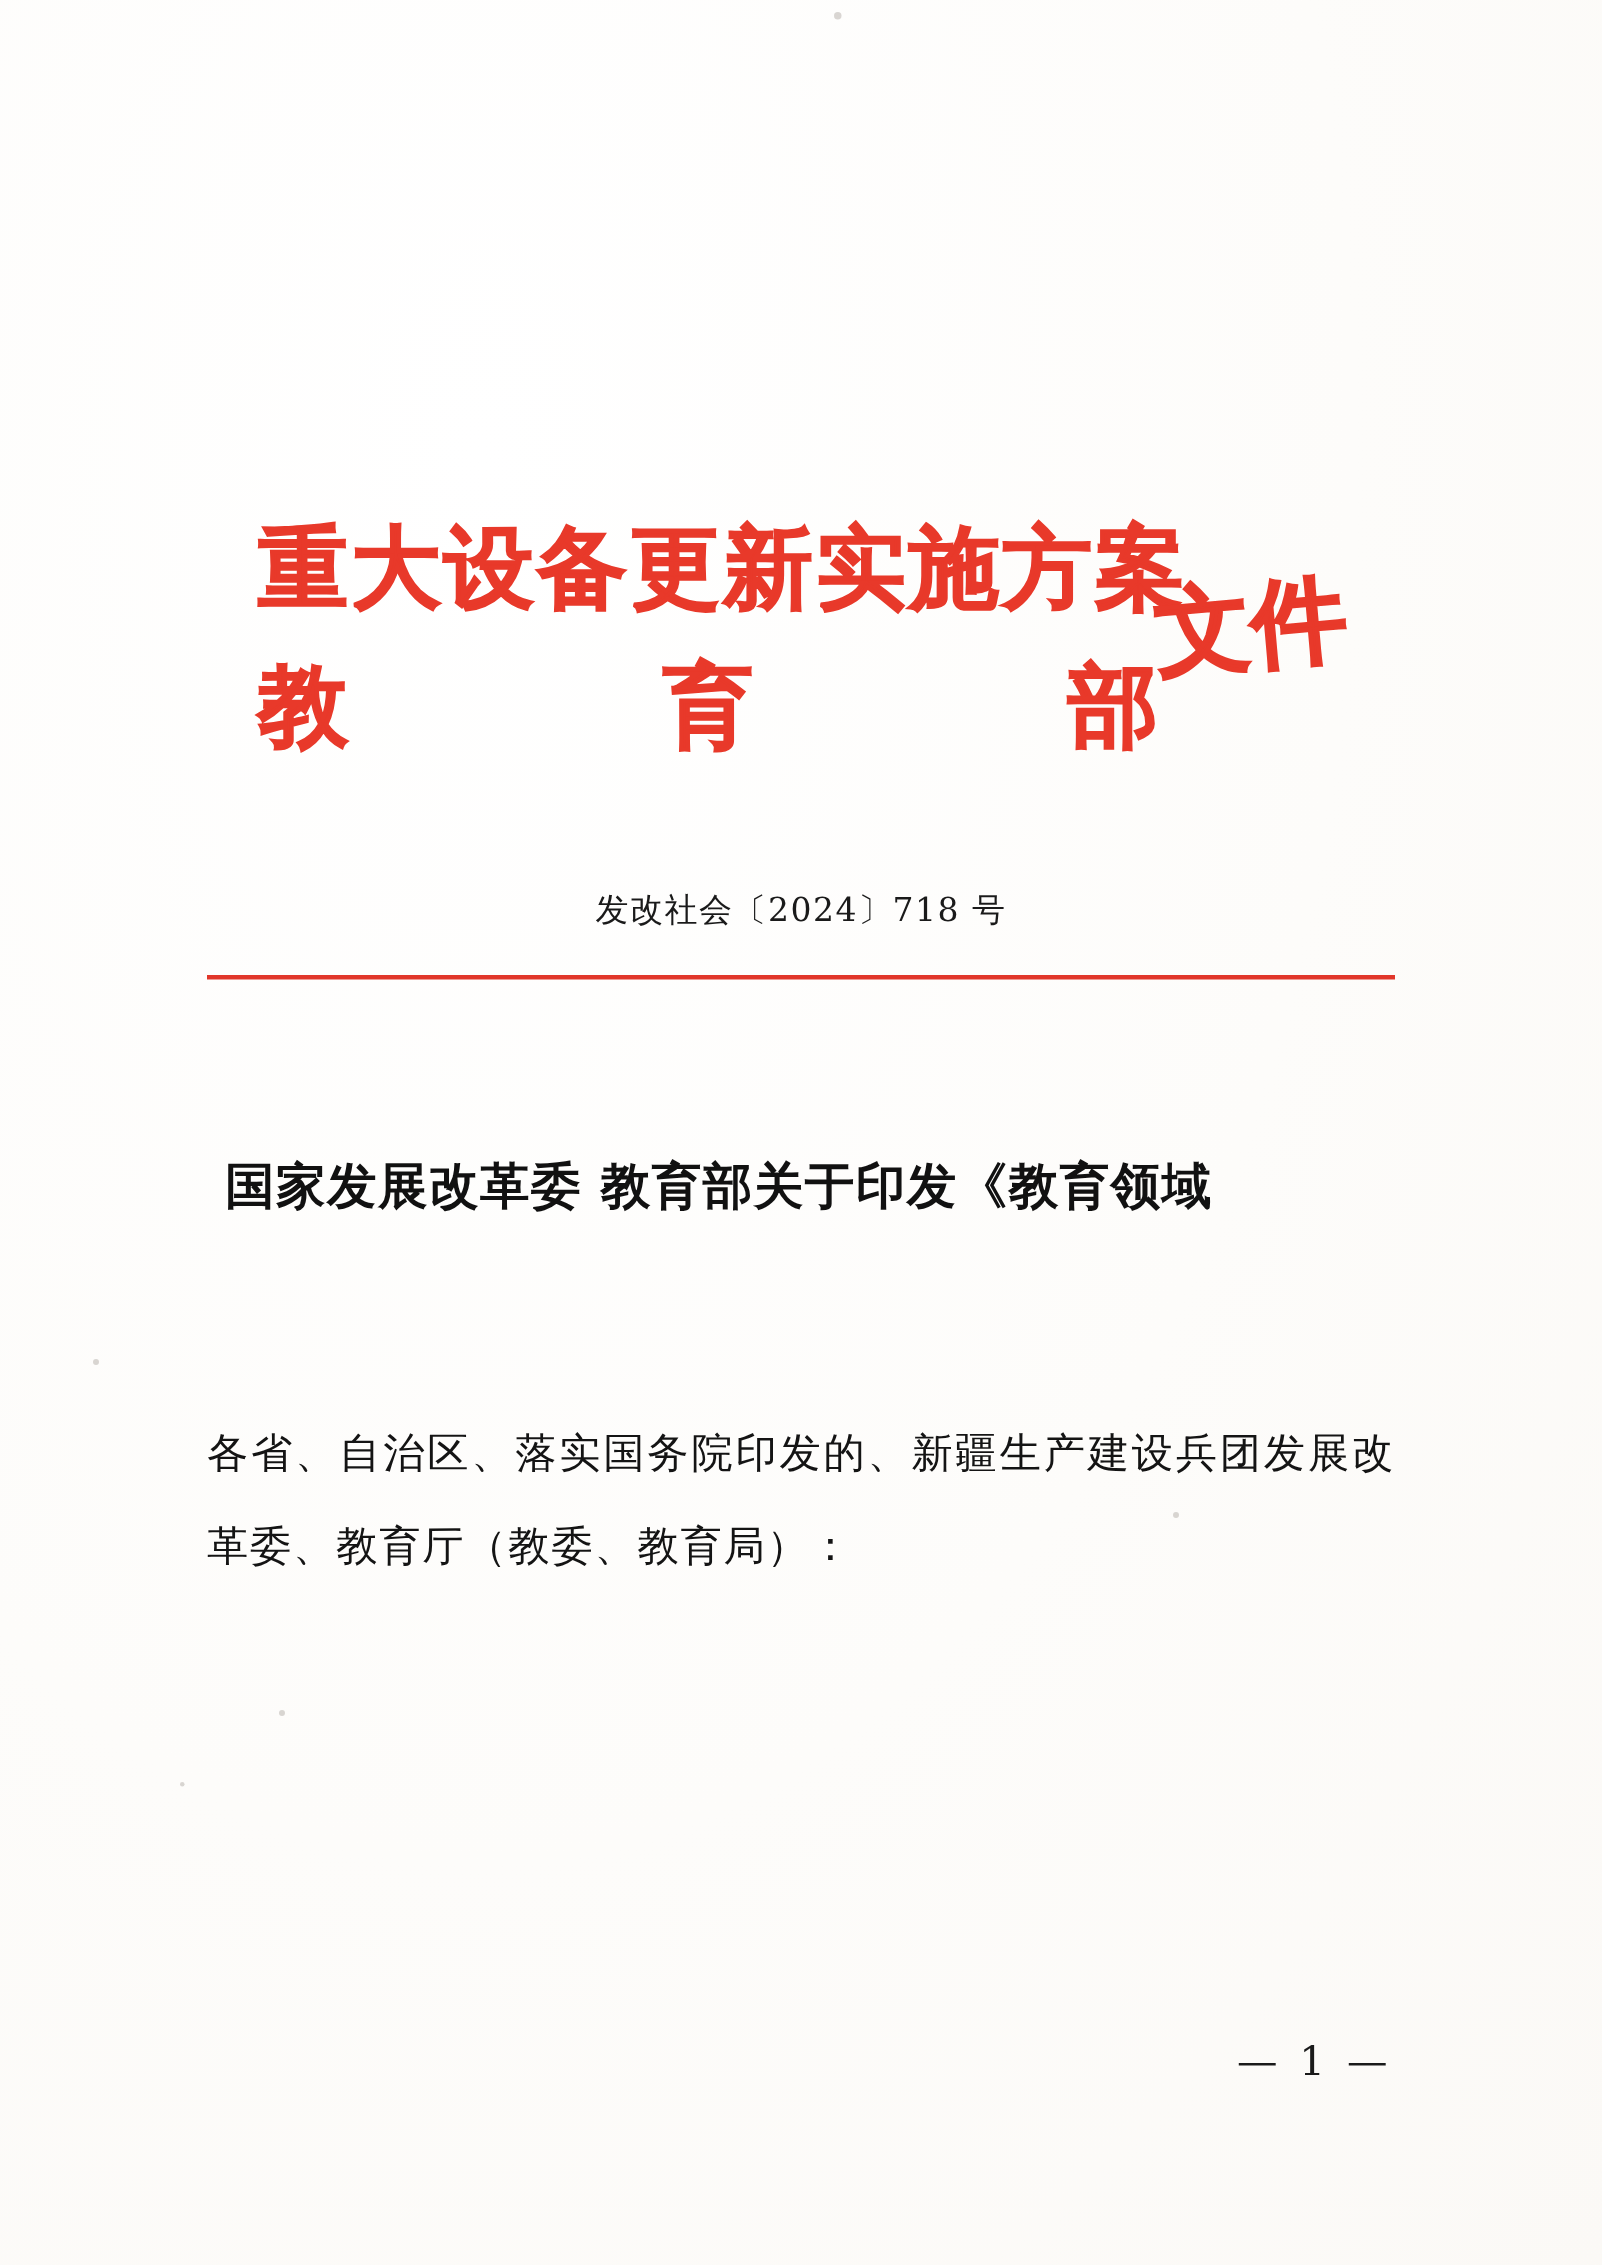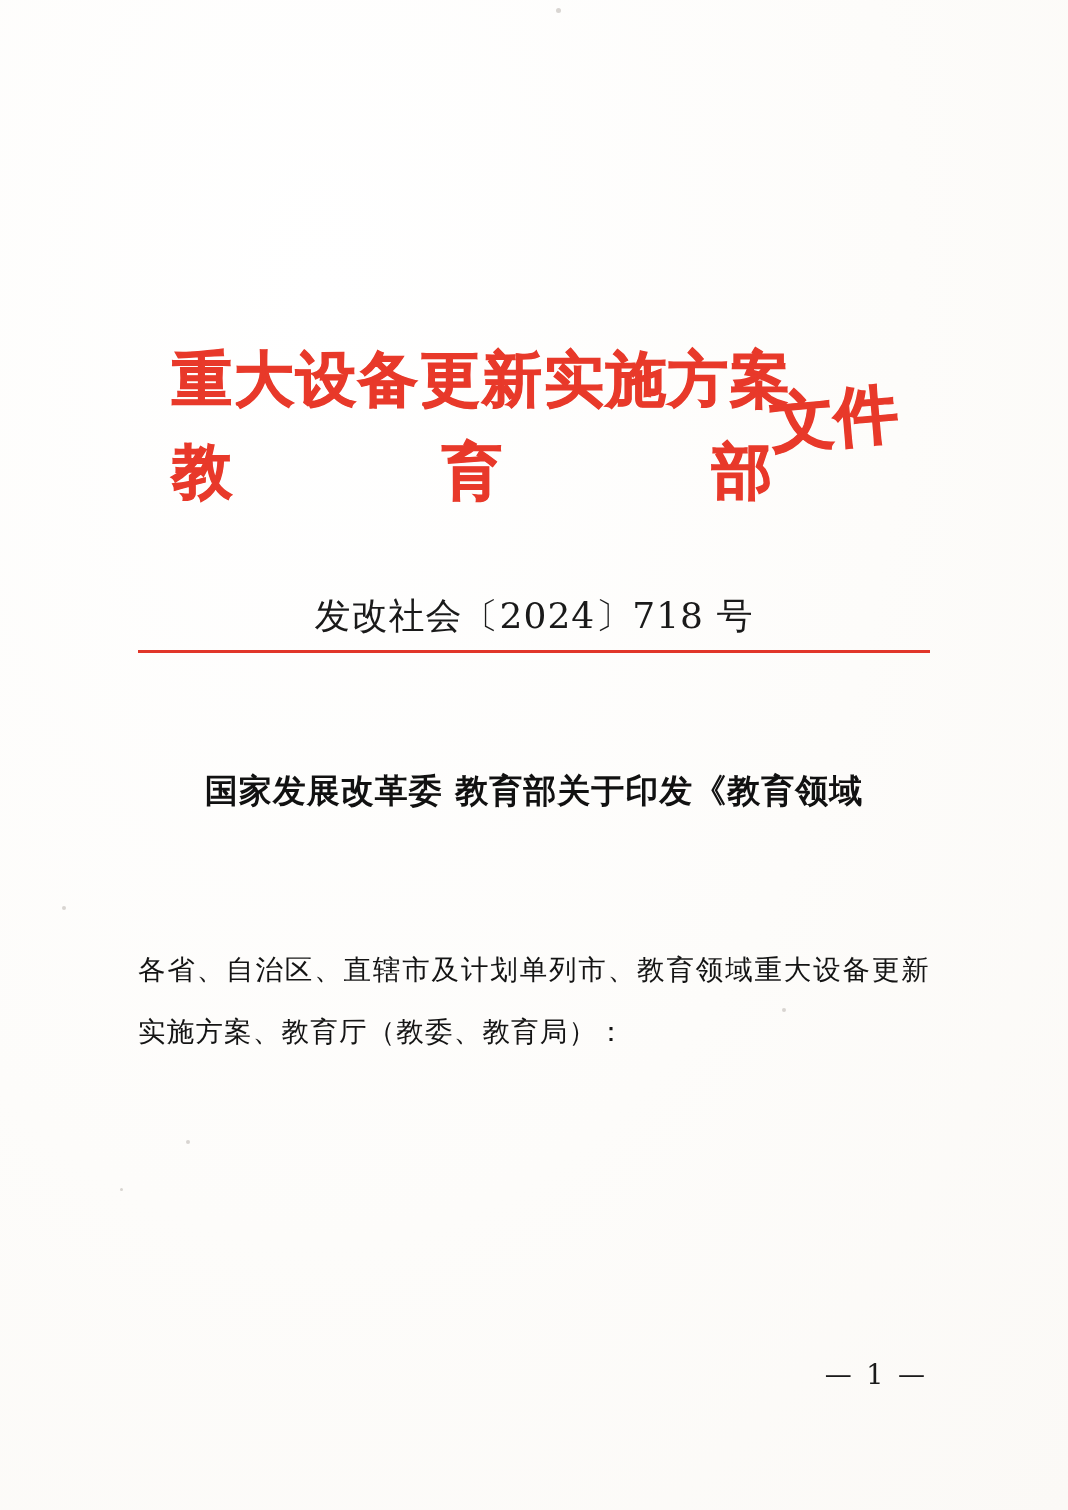--- a/index.html
+++ b/index.html
@@ -81,21 +81,21 @@
     white-space: nowrap;
   }
 
   
   .docnum {
     position: absolute;
     left: 0;
     right: 0;
     top: 592px;
     text-align: center;
-    font-size: 36px;
+    font-size: 22px;
     letter-spacing: 1px;
     color: #1a1a1a;
     font-family: "DejaVu Serif", "Liberation Serif", serif;
   }
 
   
   .red-rule {
     position: absolute;
     left: 138px;
     right: 138px;
@@ -103,21 +103,21 @@
     height: 3px;
     background: #e1362a;
   }
 
   
   .title {
     position: absolute;
     left: 150px;
     right: 150px;
     top: 760px;
-    text-align: center;
+    text-align: left;
     font-size: 33px;
     line-height: 62px;
     font-weight: 700;
     letter-spacing: 1px;
     color: #111111;
     font-family: "DejaVu Serif", "Liberation Serif", serif;
   }
 
   
   .body-text {
@@ -168,18 +168,18 @@
 
   <div class="docnum">发改社会〔2024〕718 号</div>
 
   <div class="red-rule"></div>
 
   <div class="title">
     <div>国家发展改革委 教育部关于印发《教育领域</div>
   </div>
 
   <div class="body-text">
-    <p>各省、自治区、直辖市及计划单列市、教育领域重大设备更新实施方案、教育厅（教委、教育局）：</p>
+    <p>各省、自治区、落实国务院印发的、新疆生产建设兵团发展改革委、教育厅（教委、教育局）：</p>
   </div>
 
   <div class="page-number">— 1 —</div>
 
 </div>
 
 </body></html>

